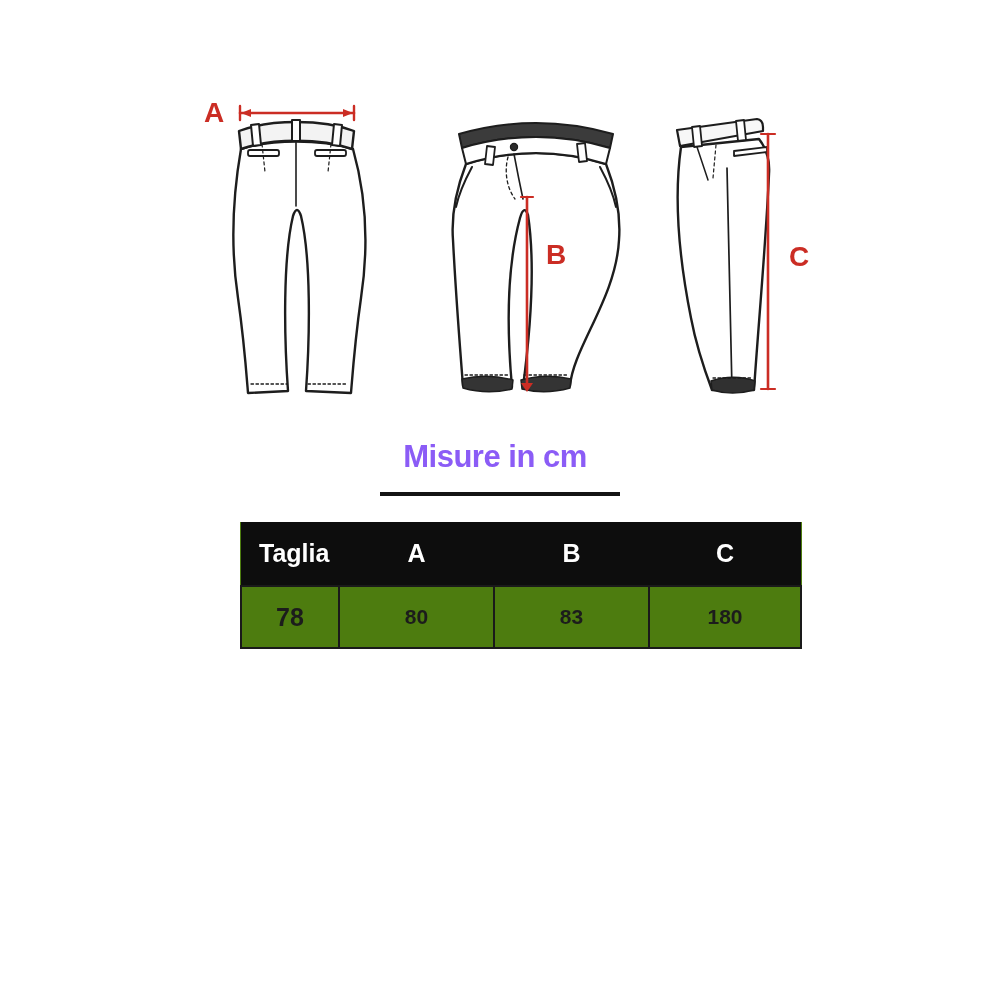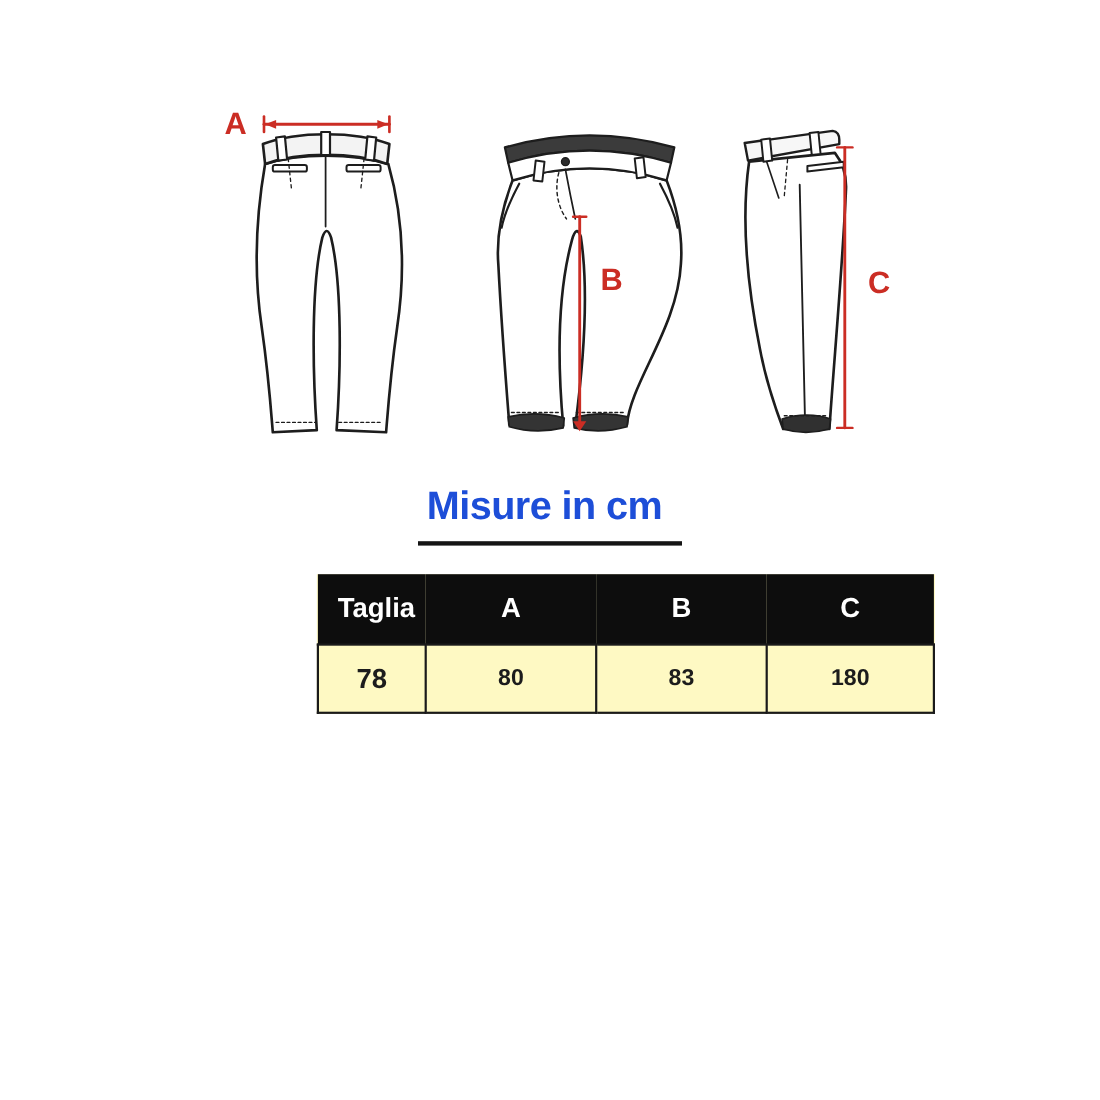--- a/index.html
+++ b/index.html
@@ -1,24 +1,24 @@
 <!DOCTYPE html>
 <html><head>
 <meta charset="utf-8">
 <style>
   html,body{margin:0;padding:0;}
   body{width:1000px;height:1000px;background:#ffffff;font-family:"Liberation Sans",sans-serif;}
   .canvas{position:relative;width:1000px;height:1000px;background:#ffffff;overflow:hidden;}
   .art{position:absolute;}
   .measure-label{position:absolute;font-weight:800;font-size:28px;color:#cb2d24;line-height:1;}
   .page-title{position:absolute;top:439px;left:0;width:990px;text-align:center;
-    font-size:36px;font-weight:800;color:#1d4ed8;letter-spacing:-0.5px;}
+    font-size:31px;font-weight:800;color:#8b5cf6;letter-spacing:-0.5px;}
   .title-underline{position:absolute;top:492px;left:380px;width:240px;height:4px;background:#141414;}
   table.size-table{position:absolute;left:240px;top:522px;width:560px;border-collapse:collapse;
-    table-layout:fixed;background:#fef9c3;margin-left:48px;}
+    table-layout:fixed;background:#4d7c0f;}
   table.size-table th{background:#0d0d0d;color:#ffffff;height:61px;font-size:25px;font-weight:700;
     text-align:center;border:0;}
   table.size-table th.col-taglia{text-align:left;padding-left:18px;}
   table.size-table td{height:58px;border:2px solid #1a1a1a;text-align:center;font-weight:700;
     color:#1c1c1c;}
   table.size-table td.size-cell{font-size:25px;}
   table.size-table td.value-cell{font-size:21px;}
 </style>
 </head>
 <body>

